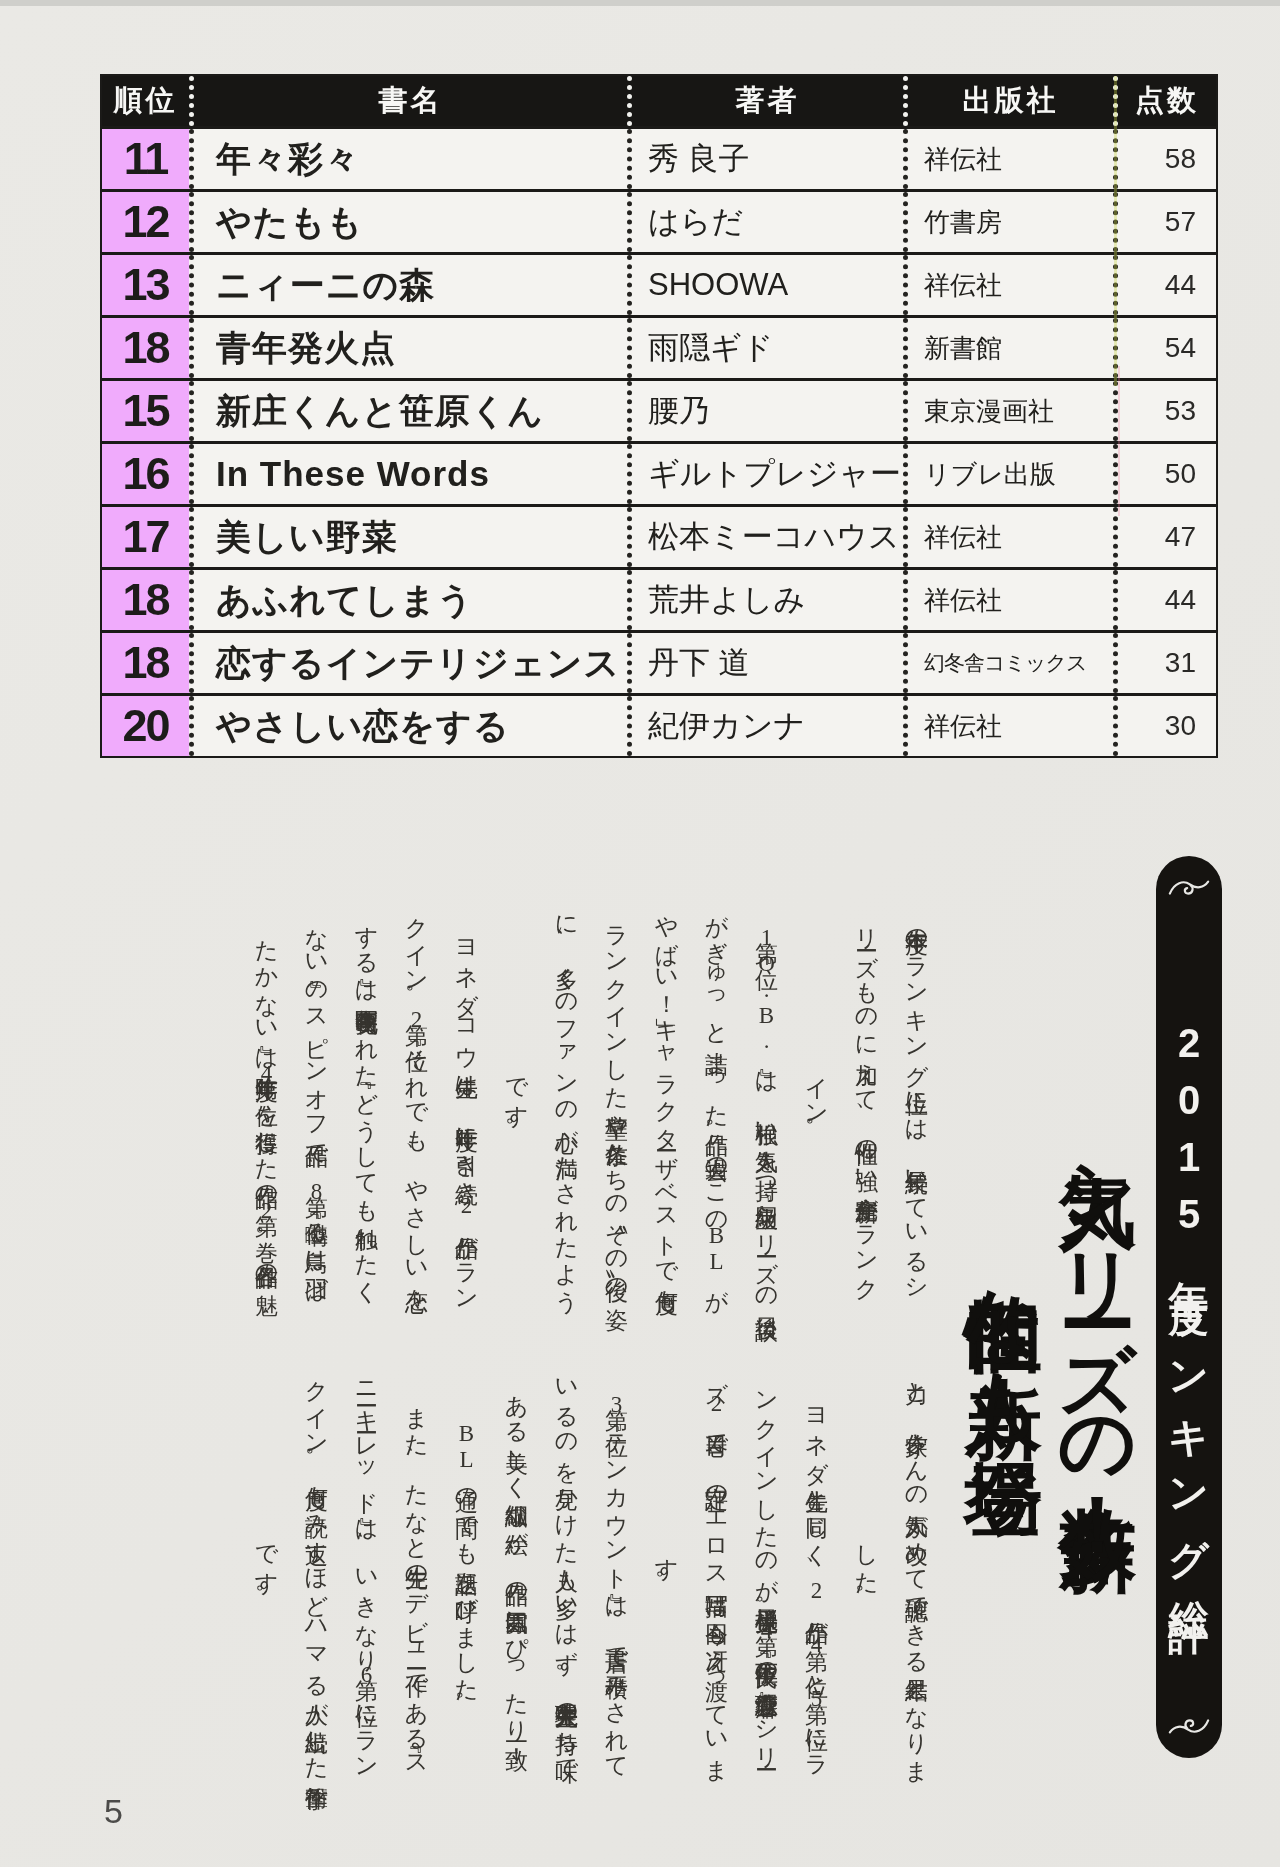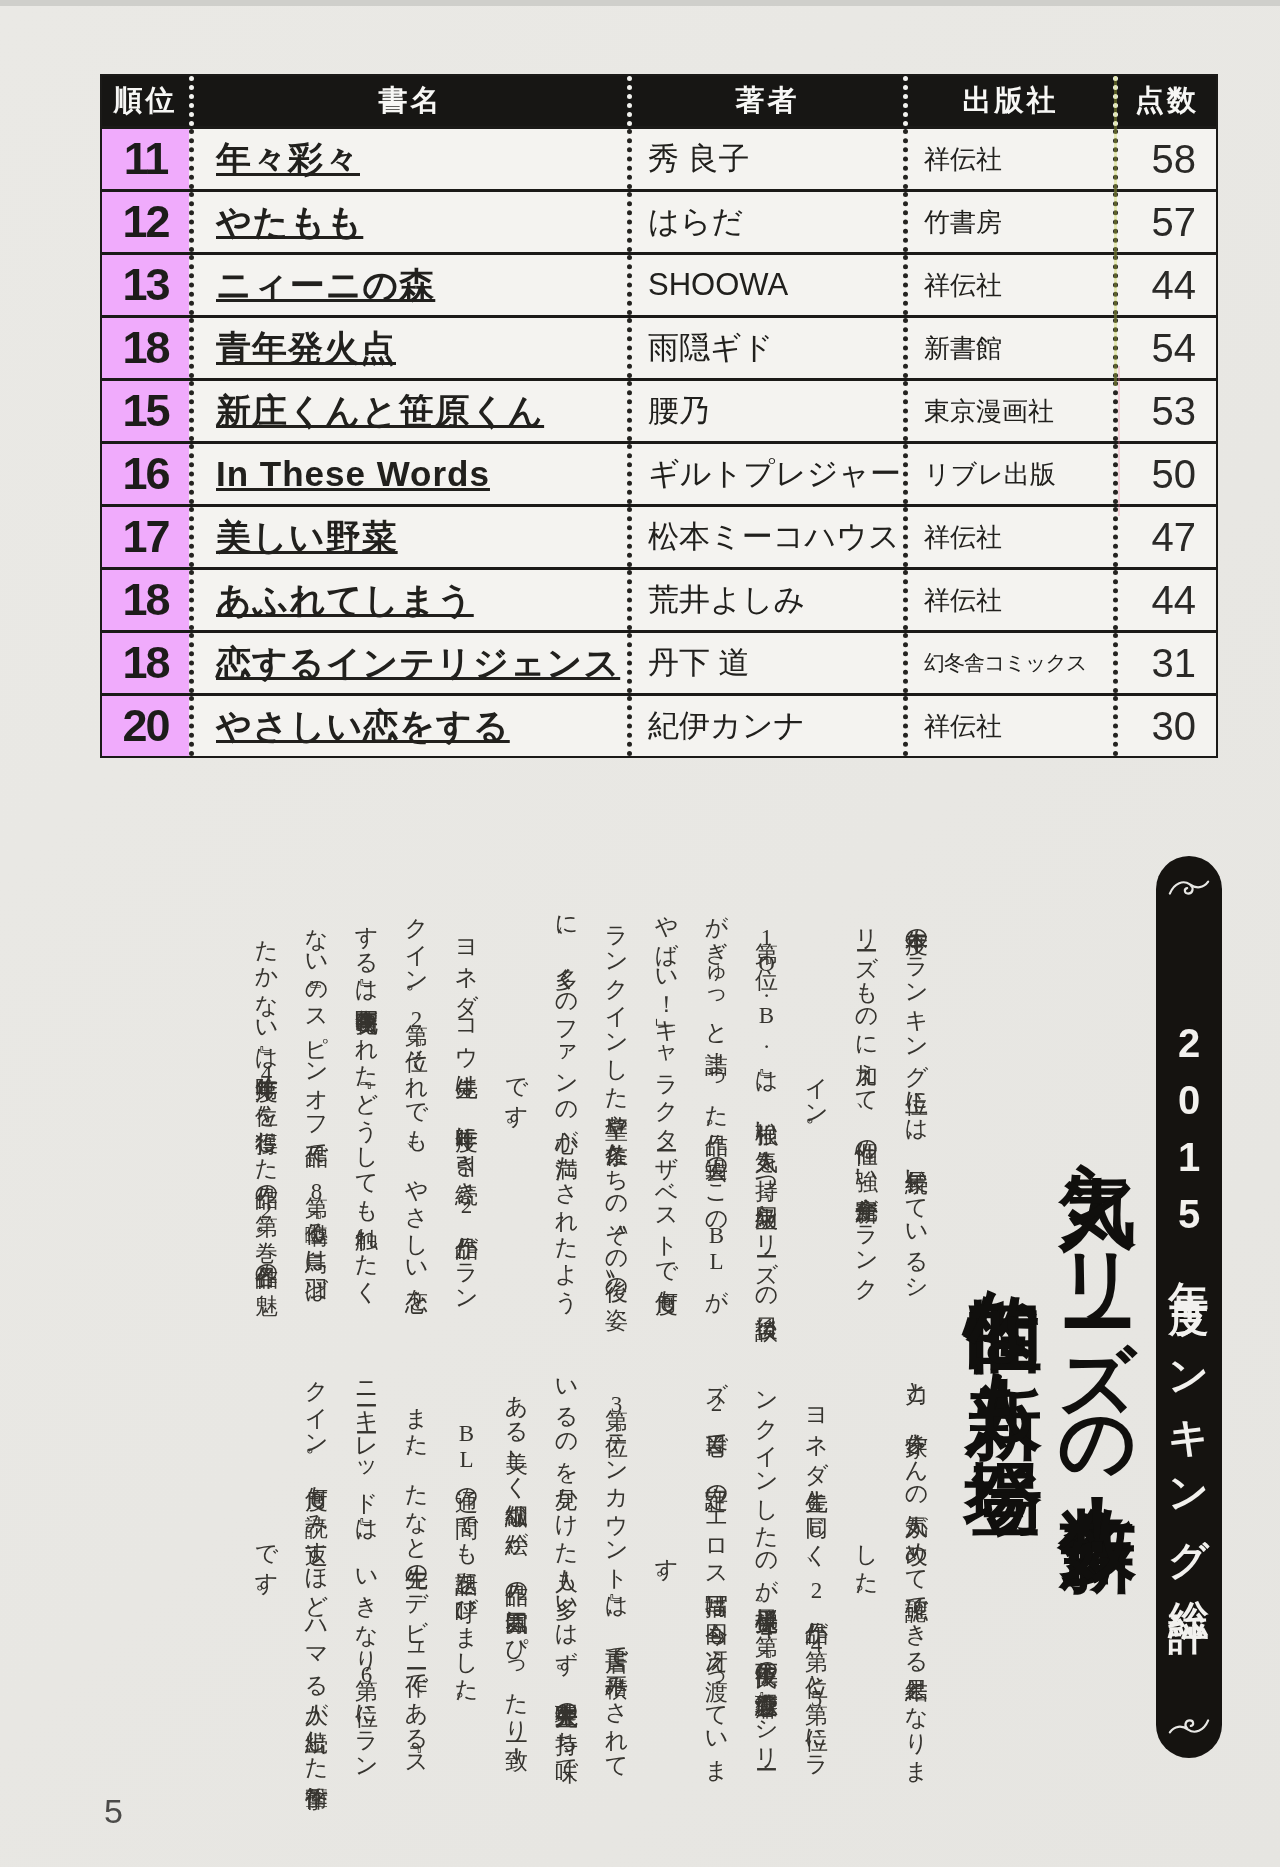--- a/index.html
+++ b/index.html
@@ -21,25 +21,25 @@
     display:flex;align-items:center;justify-content:center;
   }
   .th + .th{border-left:5px dotted #f2f2ef;}
   .tr{height:60px;background:#f4f3f0;border-top:3px solid #1b1a18;}
   .td{display:flex;align-items:center;color:#21201d;box-sizing:border-box;overflow:hidden;}
   .td + .td{border-left:5px dotted #242320;}
   .td.rank{
     background:#f0abfc;justify-content:center;
     font-size:45px;font-weight:bold;letter-spacing:-2px;color:#1d1c1a;
   }
-  .td.title{font-weight:bold;font-size:35px;padding-left:22px;letter-spacing:1px;text-decoration:underline;}
+  .td.title{font-weight:bold;font-size:35px;padding-left:22px;letter-spacing:1px;}
   .td.author{font-size:31px;padding-left:16px;}
   .td.publisher{font-size:26px;padding-left:16px;}
   .td.publisher.small{font-size:21px;letter-spacing:-1px;}
-  .td.points{justify-content:flex-end;padding-right:20px;font-size:40px;color:#2a2927;}
+  .td.points{justify-content:flex-end;padding-right:20px;font-size:28px;color:#2a2927;}
 
   
   .banner{
     position:absolute;left:1156px;top:850px;width:66px;height:902px;
     background:#151310;border-radius:34px;box-sizing:border-box;
     display:flex;flex-direction:column;align-items:center;justify-content:space-between;
     padding:22px 0;
   }
   .banner-text{
     writing-mode:vertical-rl;text-orientation:upright;

